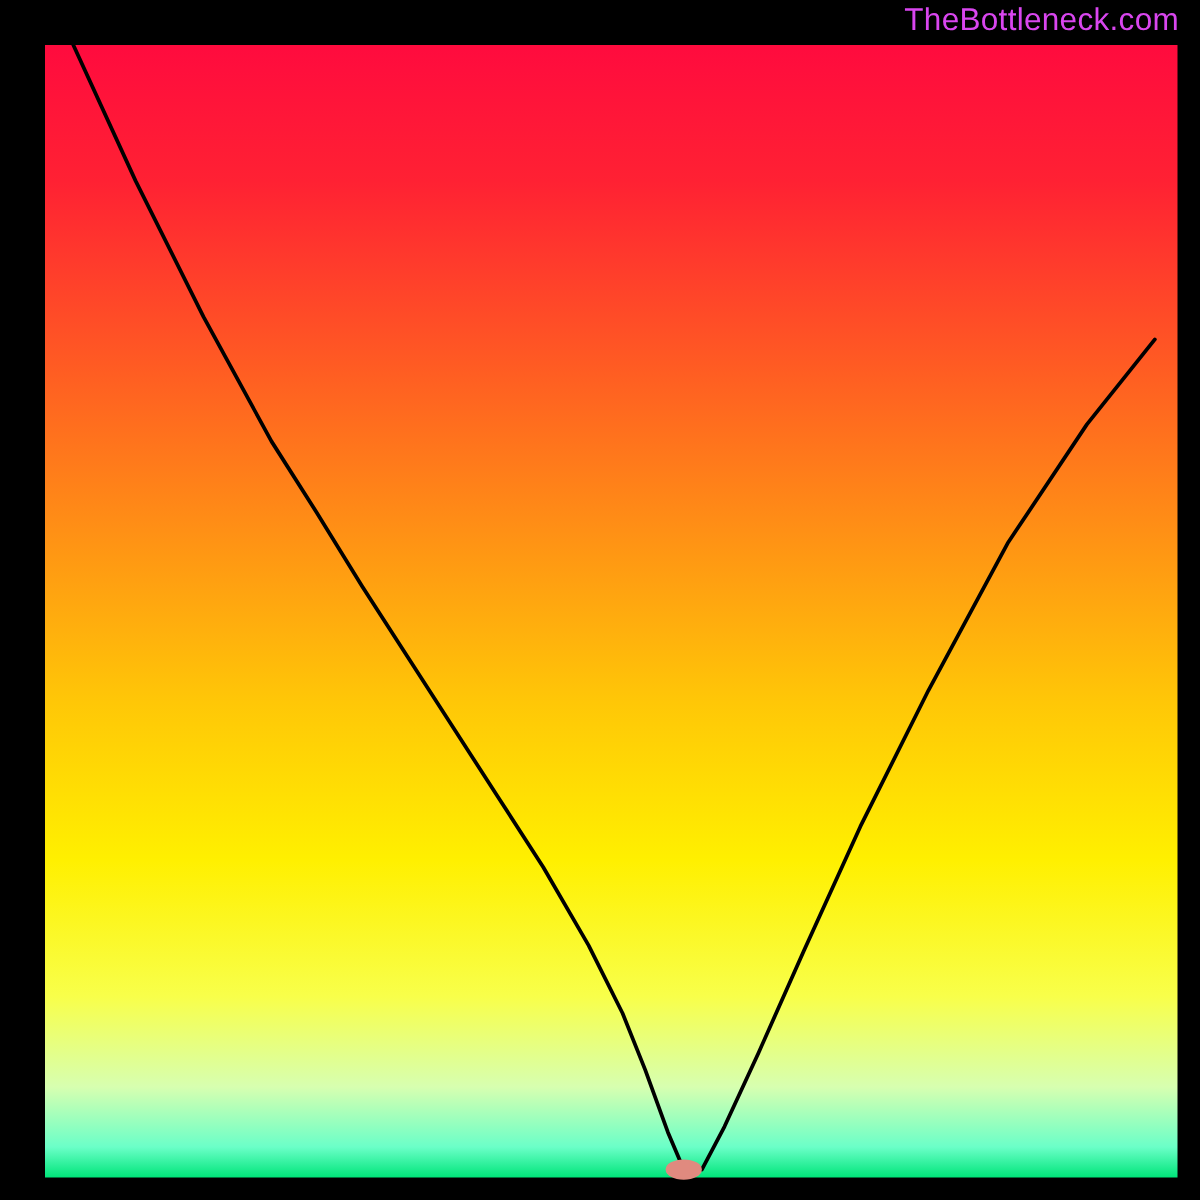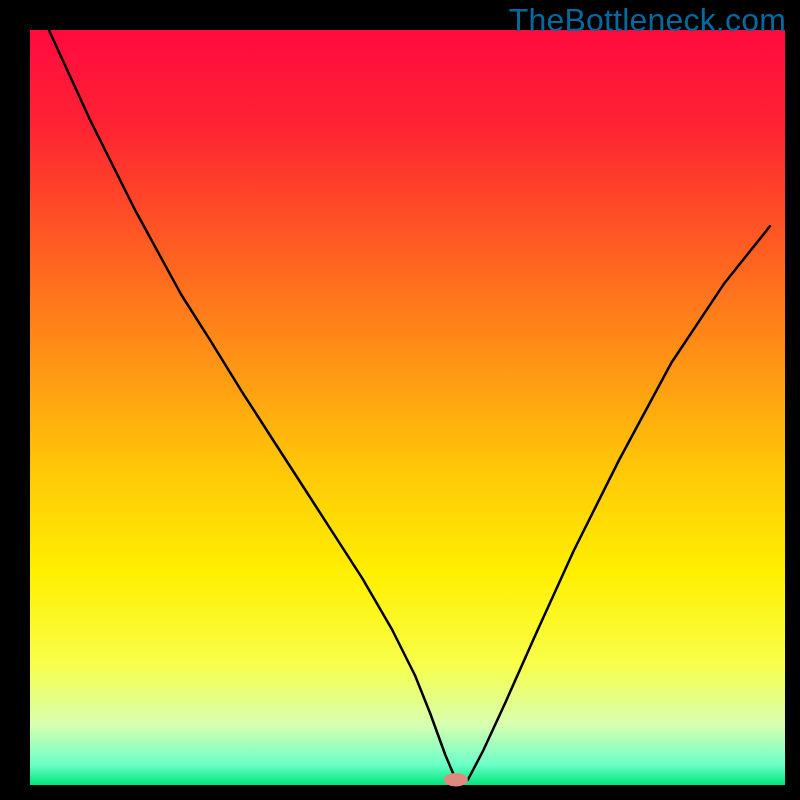--- a/index.html
+++ b/index.html
@@ -13,22 +13,22 @@
   }
   .chart-wrap {
     position: relative;
     width: 800px;
     height: 800px;
   }
   .watermark {
     position: absolute;
     top: 2px;
     right: 14px;
-    color: #0369a1;
-    font-size: 32px;
+    color: #d946ef;
+    font-size: 21px;
     font-weight: 500;
     z-index: 4;
     letter-spacing: 0.2px;
   }
   svg {
     position: absolute;
     top: 0; left: 0;
     width: 800px;
     height: 800px;
   }

